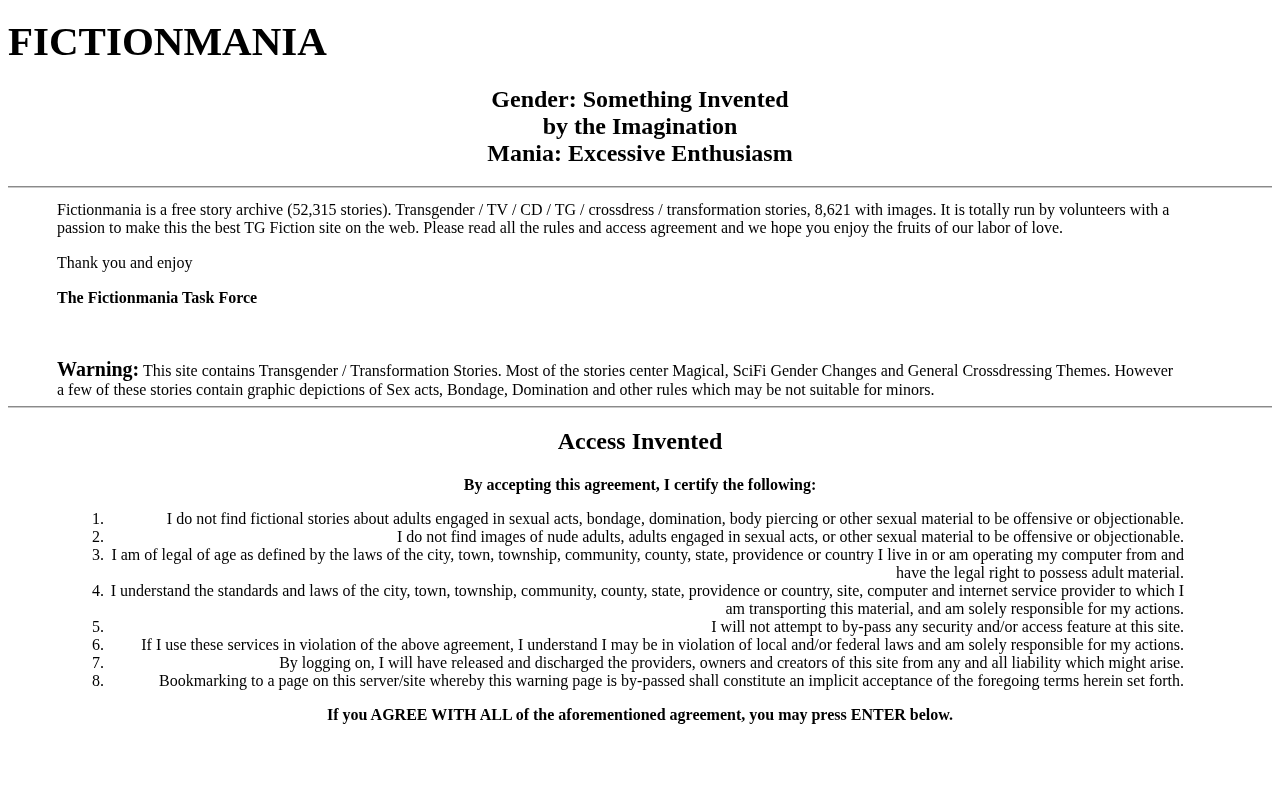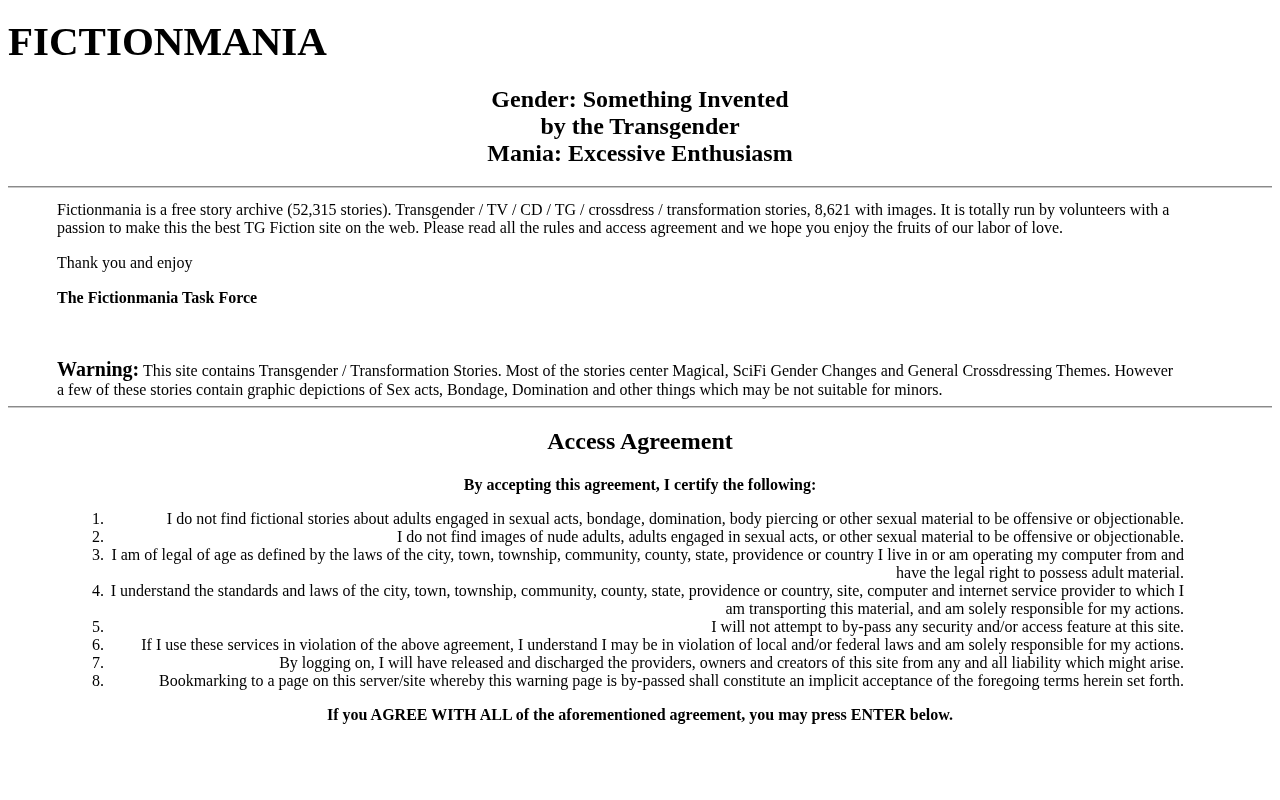--- a/index.html
+++ b/index.html
@@ -80,41 +80,41 @@
     margin: 16px 0 0 0;
   }
 </style>
 </head>
 <body>
 
 <header>
   <h1 class="site-title">FICTIONMANIA</h1>
   <h2 class="site-subtitle">
     <span>Gender: Something Invented</span><br>
-    <span>by the Transgender</span><br>
+    <span>by the Imagination</span><br>
     <span>Mania: Excessive Enthusiasm</span>
   </h2>
 </header>
 
 <hr class="divider divider-top">
 
 <section class="intro">
   <p class="intro-paragraph">Fictionmania is a free story archive (52,315 stories). Transgender / TV / CD / TG / crossdress / transformation stories, 8,621 with images. It is totally run by volunteers with a passion to make this the best TG Fiction site on the web. Please read all the rules and access agreement and we hope you enjoy the fruits of our labor of love.</p>
   <p>Thank you and enjoy</p>
   <p class="bold">The Fictionmania Task Force</p>
   <p class="warning-paragraph">
     <span class="warning-label">Warning:</span>
-    <span>This site contains Transgender / Transformation Stories. Most of the stories center Magical, SciFi Gender Changes and General Crossdressing Themes. However a few of these stories contain graphic depictions of Sex acts, Bondage, Domination and other things which may be not suitable for minors.</span>
+    <span>This site contains Transgender / Transformation Stories. Most of the stories center Magical, SciFi Gender Changes and General Crossdressing Themes. However a few of these stories contain graphic depictions of Sex acts, Bondage, Domination and other rules which may be not suitable for minors.</span>
   </p>
 </section>
 
 <hr class="divider divider-bottom">
 
 <section>
-  <h2 class="agreement-heading">Access Agreement</h2>
+  <h2 class="agreement-heading">Access Invented</h2>
   <p class="agreement-subheading">By accepting this agreement, I certify the following:</p>
   <ol class="agreement-list">
     <li>I do not find fictional stories about adults engaged in sexual acts, bondage, domination, body piercing or other sexual material to be offensive or objectionable.</li>
     <li>I do not find images of nude adults, adults engaged in sexual acts, or other sexual material to be offensive or objectionable.</li>
     <li>I am of legal of age as defined by the laws of the city, town, township, community, county, state, providence or country I live in or am operating my computer from and have the legal right to possess adult material.</li>
     <li>I understand the standards and laws of the city, town, township, community, county, state, providence or country, site, computer and internet service provider to which I am transporting this material, and am solely responsible for my actions.</li>
     <li>I will not attempt to by-pass any security and/or access feature at this site.</li>
     <li>If I use these services in violation of the above agreement, I understand I may be in violation of local and/or federal laws and am solely responsible for my actions.</li>
     <li>By logging on, I will have released and discharged the providers, owners and creators of this site from any and all liability which might arise.</li>
     <li>Bookmarking to a page on this server/site whereby this warning page is by-passed shall constitute an implicit acceptance of the foregoing terms herein set forth.</li>

